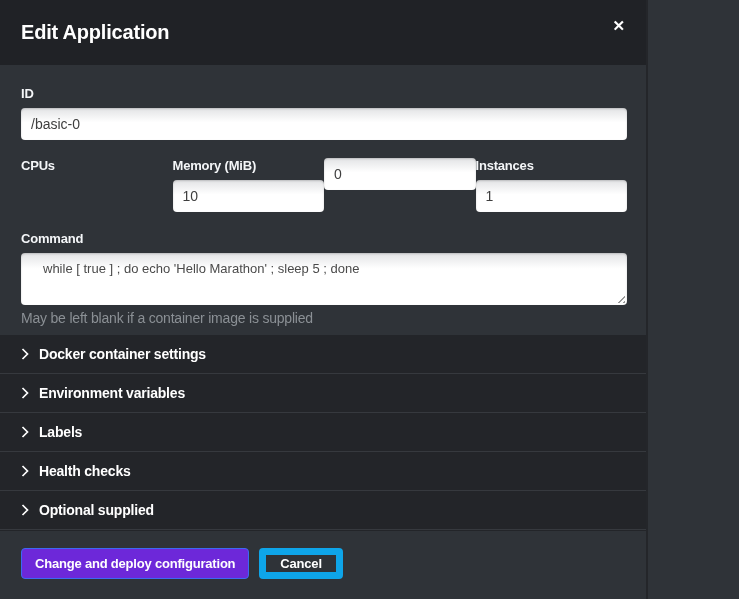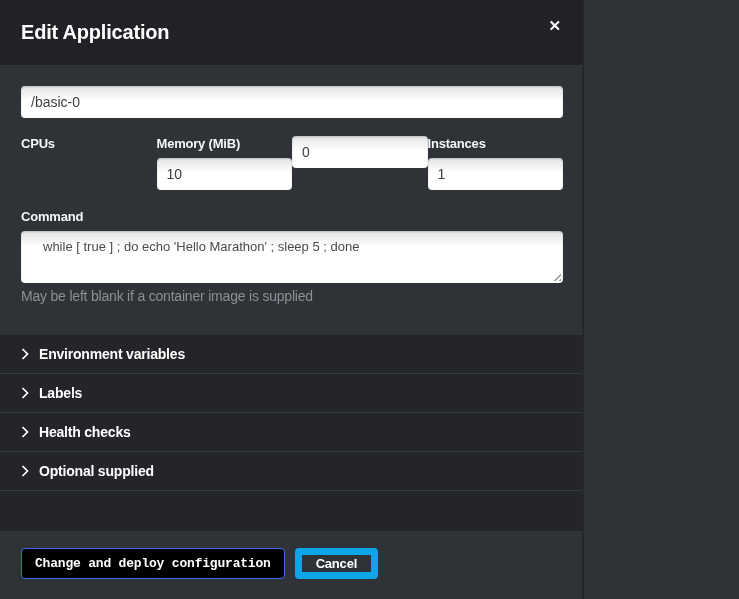--- a/index.html
+++ b/index.html
@@ -4,21 +4,21 @@
 <style>
   * { margin: 0; padding: 0; box-sizing: border-box; }
   html, body { width: 739px; height: 599px; overflow: hidden; }
   body {
     font-family: "Liberation Sans", sans-serif;
     background: #2f3338;
     letter-spacing: -0.2px;
   }
   .dialog {
     position: relative;
-    width: 584px; height: 599px;
+    width: 648px; height: 599px;
     display: flex; flex-direction: column;
     background: #2f3338;
   }
   .right-edge {
     position: absolute; top: 0; right: 0; width: 2px; height: 100%;
     background: #24262a; z-index: 10;
   }
   
   .dialog-header {
     height: 65px; flex: 0 0 65px;
@@ -119,24 +119,23 @@
   }
   .btn {
     height: 31px;
     border-radius: 4px;
     font-family: "Liberation Sans", sans-serif;
     font-size: 13px; font-weight: 700;
     cursor: pointer;
     letter-spacing: -0.2px;
   }
   .btn-primary {
-    background: #000000; border: 1px solid #3c69f2;
+    background: #6d28d9; border: 1px solid #3c69f2;
     color: #ffffff;
     padding: 0 13px;
-    font-family: Liberation Mono, monospace;
   }
   .btn-cancel {
     background: transparent;
     border: 7px solid #0ea5e9;
     color: #ffffff;
     padding: 0 14px;
     margin-left: 10px;
   }
 </style>
 </head>
@@ -148,20 +147,21 @@
   <div class="dialog-header">
     <h1 class="dialog-title">Edit Application</h1>
     <button class="close-btn">
       <span>✕</span>
     </button>
   </div>
 
   <div class="dialog-body">
 
     <div class="field-group">
+      <label class="field-label">ID</label>
       <input class="text-input" type="text" value="/basic-0" style="">
     </div>
 
     <div class="row-4">
       <div class="field-group">
         <label class="field-label">CPUs</label>
       </div>
       <div class="field-group">
         <label class="field-label">Memory (MiB)</label>
         <input class="text-input" type="text" value="10" style="">
@@ -185,20 +185,28 @@
     </div>
   </div>
 
   <div class="accordion">
     <div class="accordion-row">
       <span class="chevron">
         <svg width="8" height="12" viewBox="0 0 8 12">
             <polyline points="1.5,1 6.5,6 1.5,11" fill="none" stroke="#ffffff" stroke-width="1.7"></polyline>
           </svg>
       </span>
+      <span class="accordion-label">Docker container settings</span>
+    </div>
+    <div class="accordion-row">
+      <span class="chevron">
+        <svg width="8" height="12" viewBox="0 0 8 12">
+            <polyline points="1.5,1 6.5,6 1.5,11" fill="none" stroke="#ffffff" stroke-width="1.7"></polyline>
+          </svg>
+      </span>
       <span class="accordion-label">Environment variables</span>
     </div>
     <div class="accordion-row">
       <span class="chevron">
         <svg width="8" height="12" viewBox="0 0 8 12">
             <polyline points="1.5,1 6.5,6 1.5,11" fill="none" stroke="#ffffff" stroke-width="1.7"></polyline>
           </svg>
       </span>
       <span class="accordion-label">Labels</span>
     </div>

